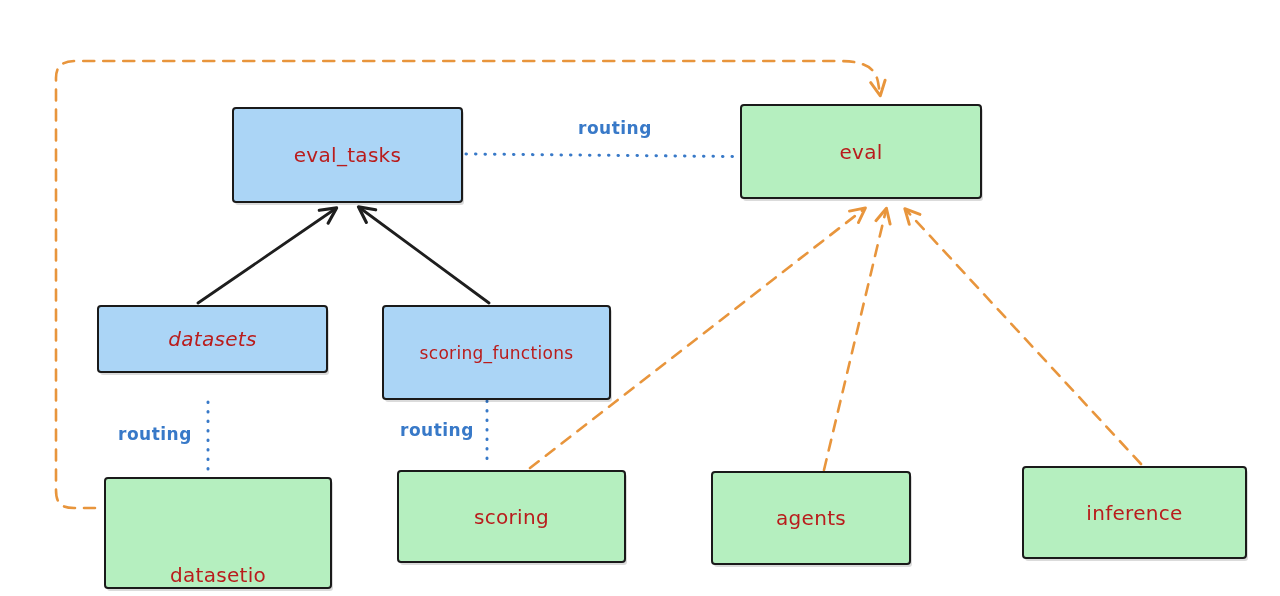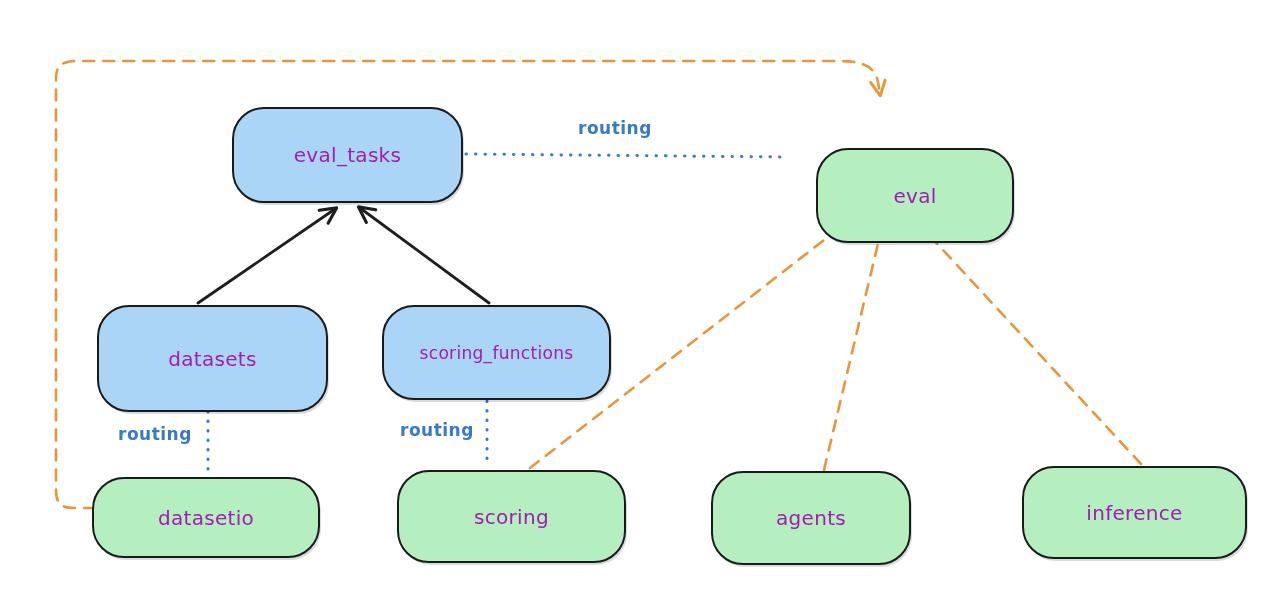--- a/index.html
+++ b/index.html
@@ -17,34 +17,34 @@
   }
   .edges-layer {
     position: absolute;
     left: 0; top: 0;
     width: 1280px; height: 596px;
   }
   .node {
     position: absolute;
     box-sizing: border-box;
     border: 2.5px solid #1a1a1a;
-    border-radius: 32px;
+    border-radius: 4px;
     display: flex;
     align-items: center;
     justify-content: center;
     font-size: 20px;
-    color: #a21caf;
+    color: #b91c1c;
     box-shadow: 2px 3px 0 -1px rgba(0,0,0,0.14);
     letter-spacing: 0.3px;
   }
   .node-eval-tasks        { left: 232px; top: 107px; width: 231px; height: 96px; }
-  .node-eval              { left: 816px; top: 104px; width: 198px; height: 95px; margin-top: 44px; }
-  .node-datasets          { left:  97px; top: 305px; width: 231px; height: 107px; }
+  .node-eval              { left: 740px; top: 104px; width: 242px; height: 95px; }
+  .node-datasets          { left:  97px; top: 305px; width: 231px; height: 68px; font-style: italic; }
   .node-scoring-functions { left: 382px; top: 305px; width: 229px; height: 95px; font-size: 17px; }
-  .node-datasetio         { left:  92px; top: 477px; width: 228px; height: 81px; }
+  .node-datasetio         { left:  104px; top: 477px; width: 228px; height: 112px; align-items: flex-end; }
   .node-scoring           { left: 397px; top: 470px; width: 229px; height: 93px; }
   .node-agents            { left: 711px; top: 471px; width: 200px; height: 94px; }
   .node-inference         { left: 1022px; top: 466px; width: 225px; height: 93px; }
   .edge-label {
     position: absolute;
     font-size: 17px;
     font-weight: 700;
     letter-spacing: 0.5px;
     white-space: nowrap;
   }

